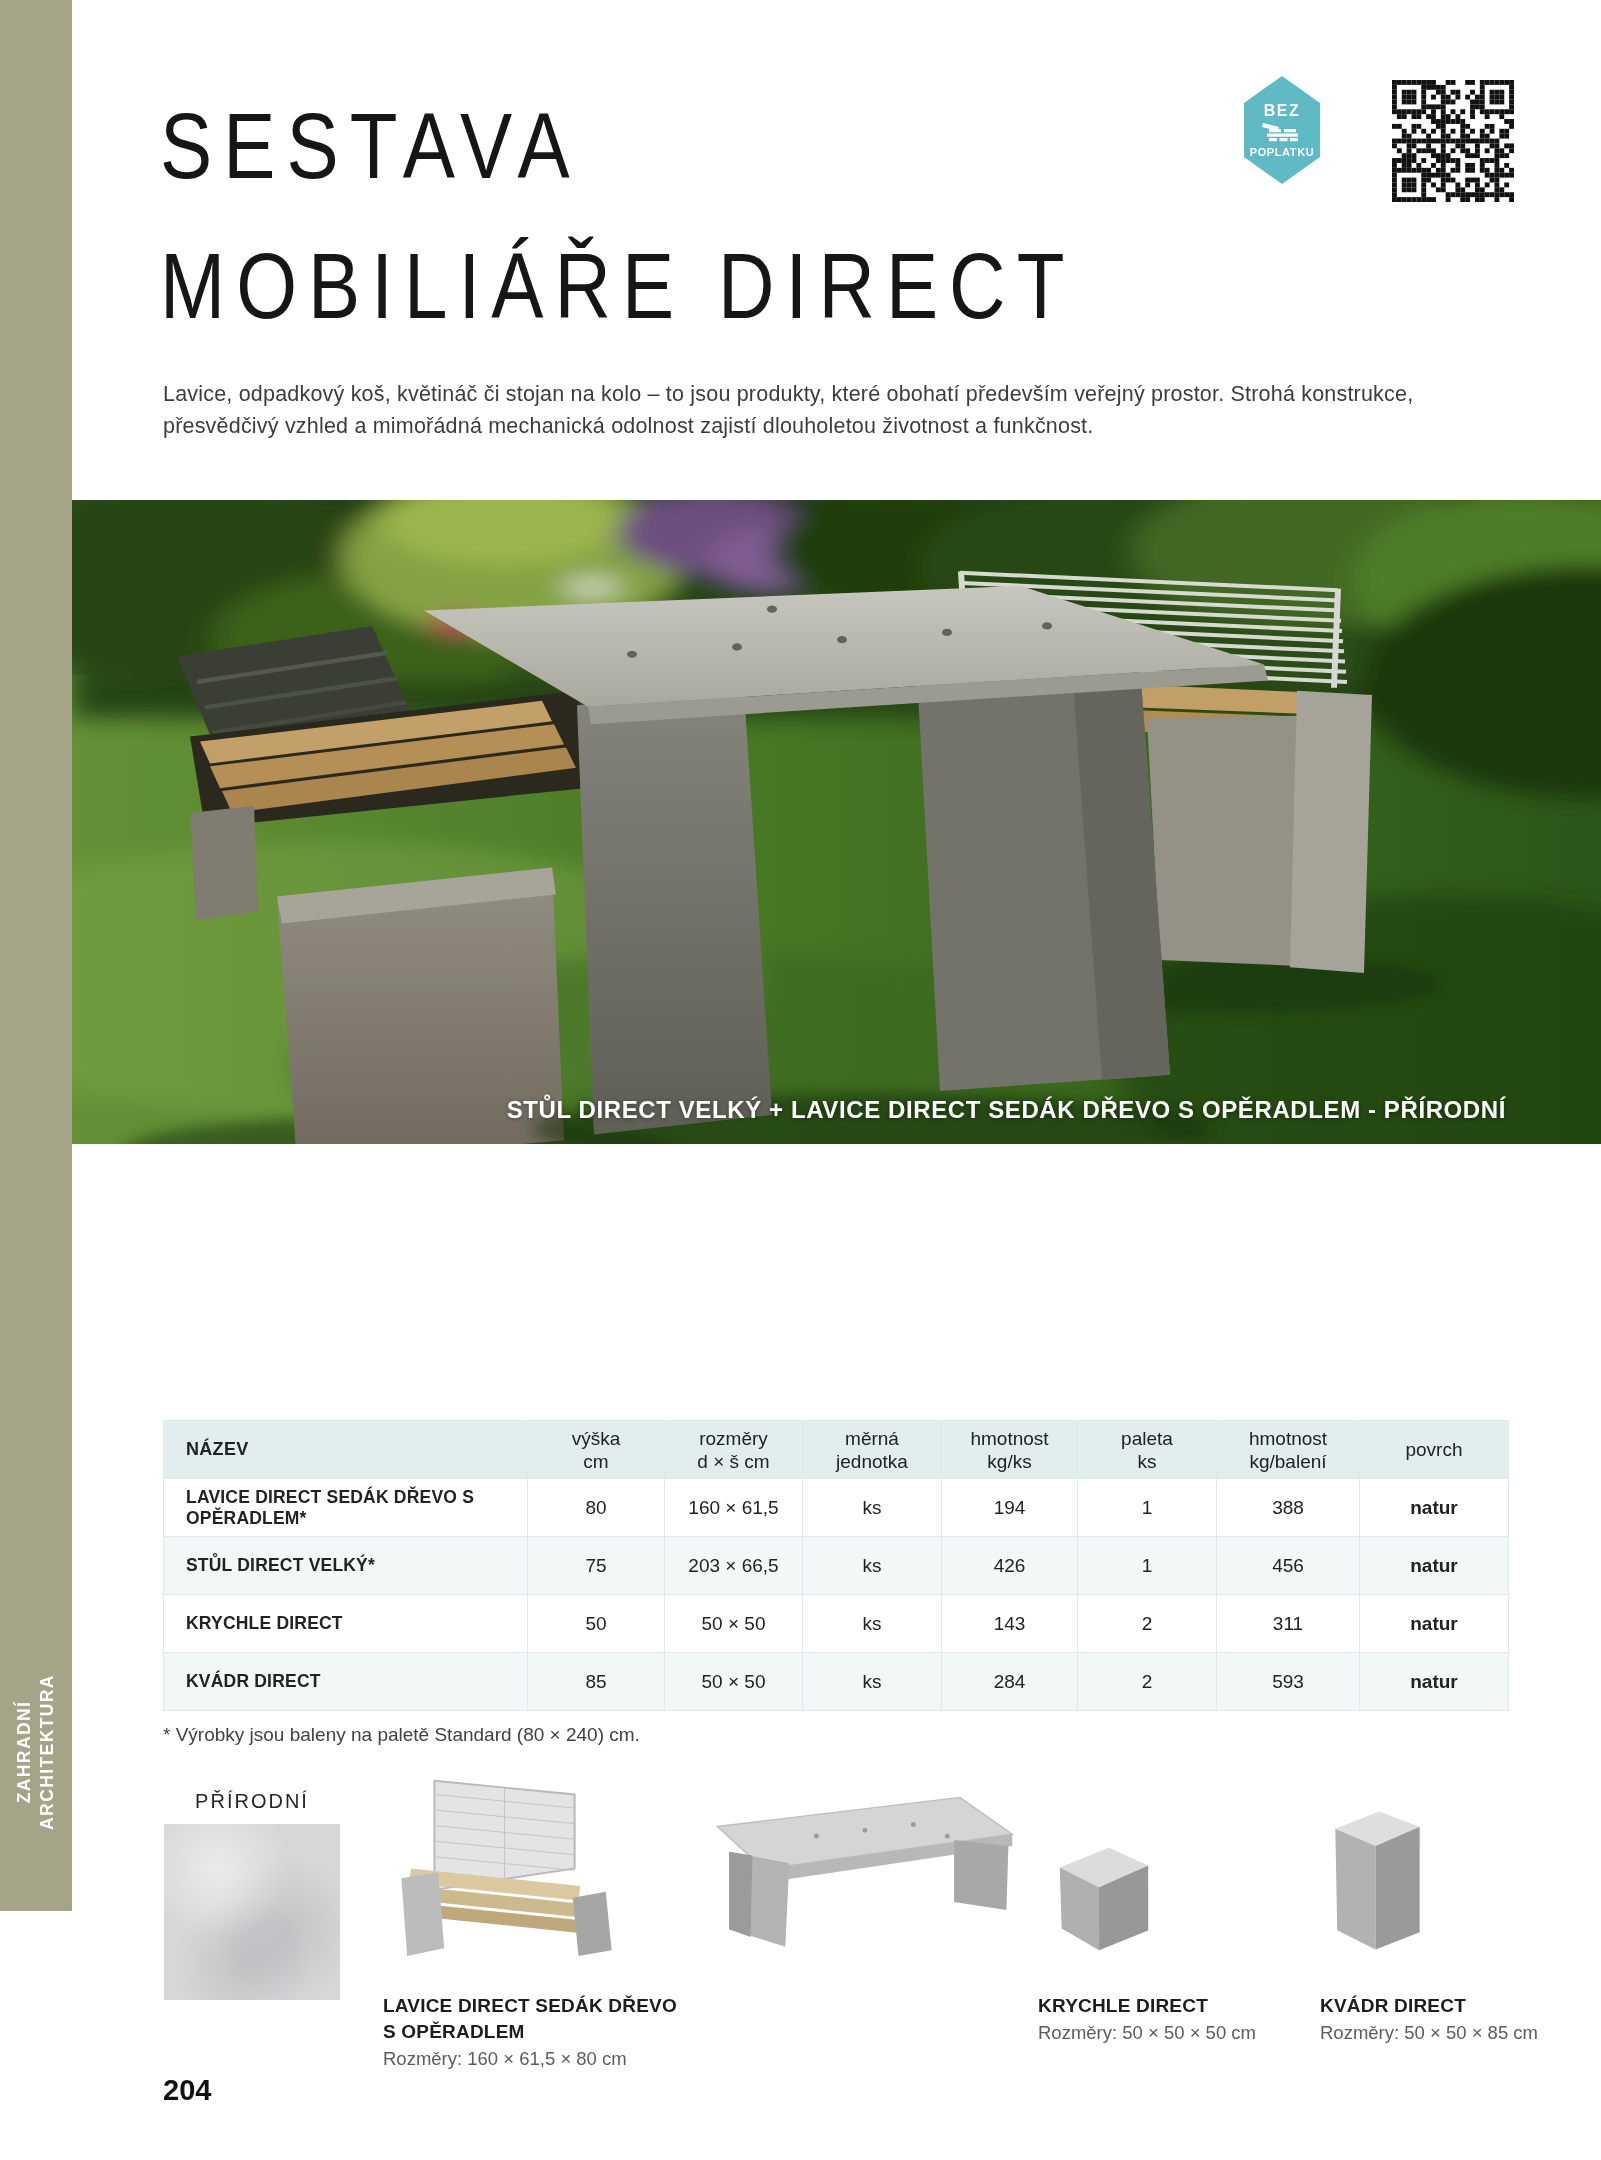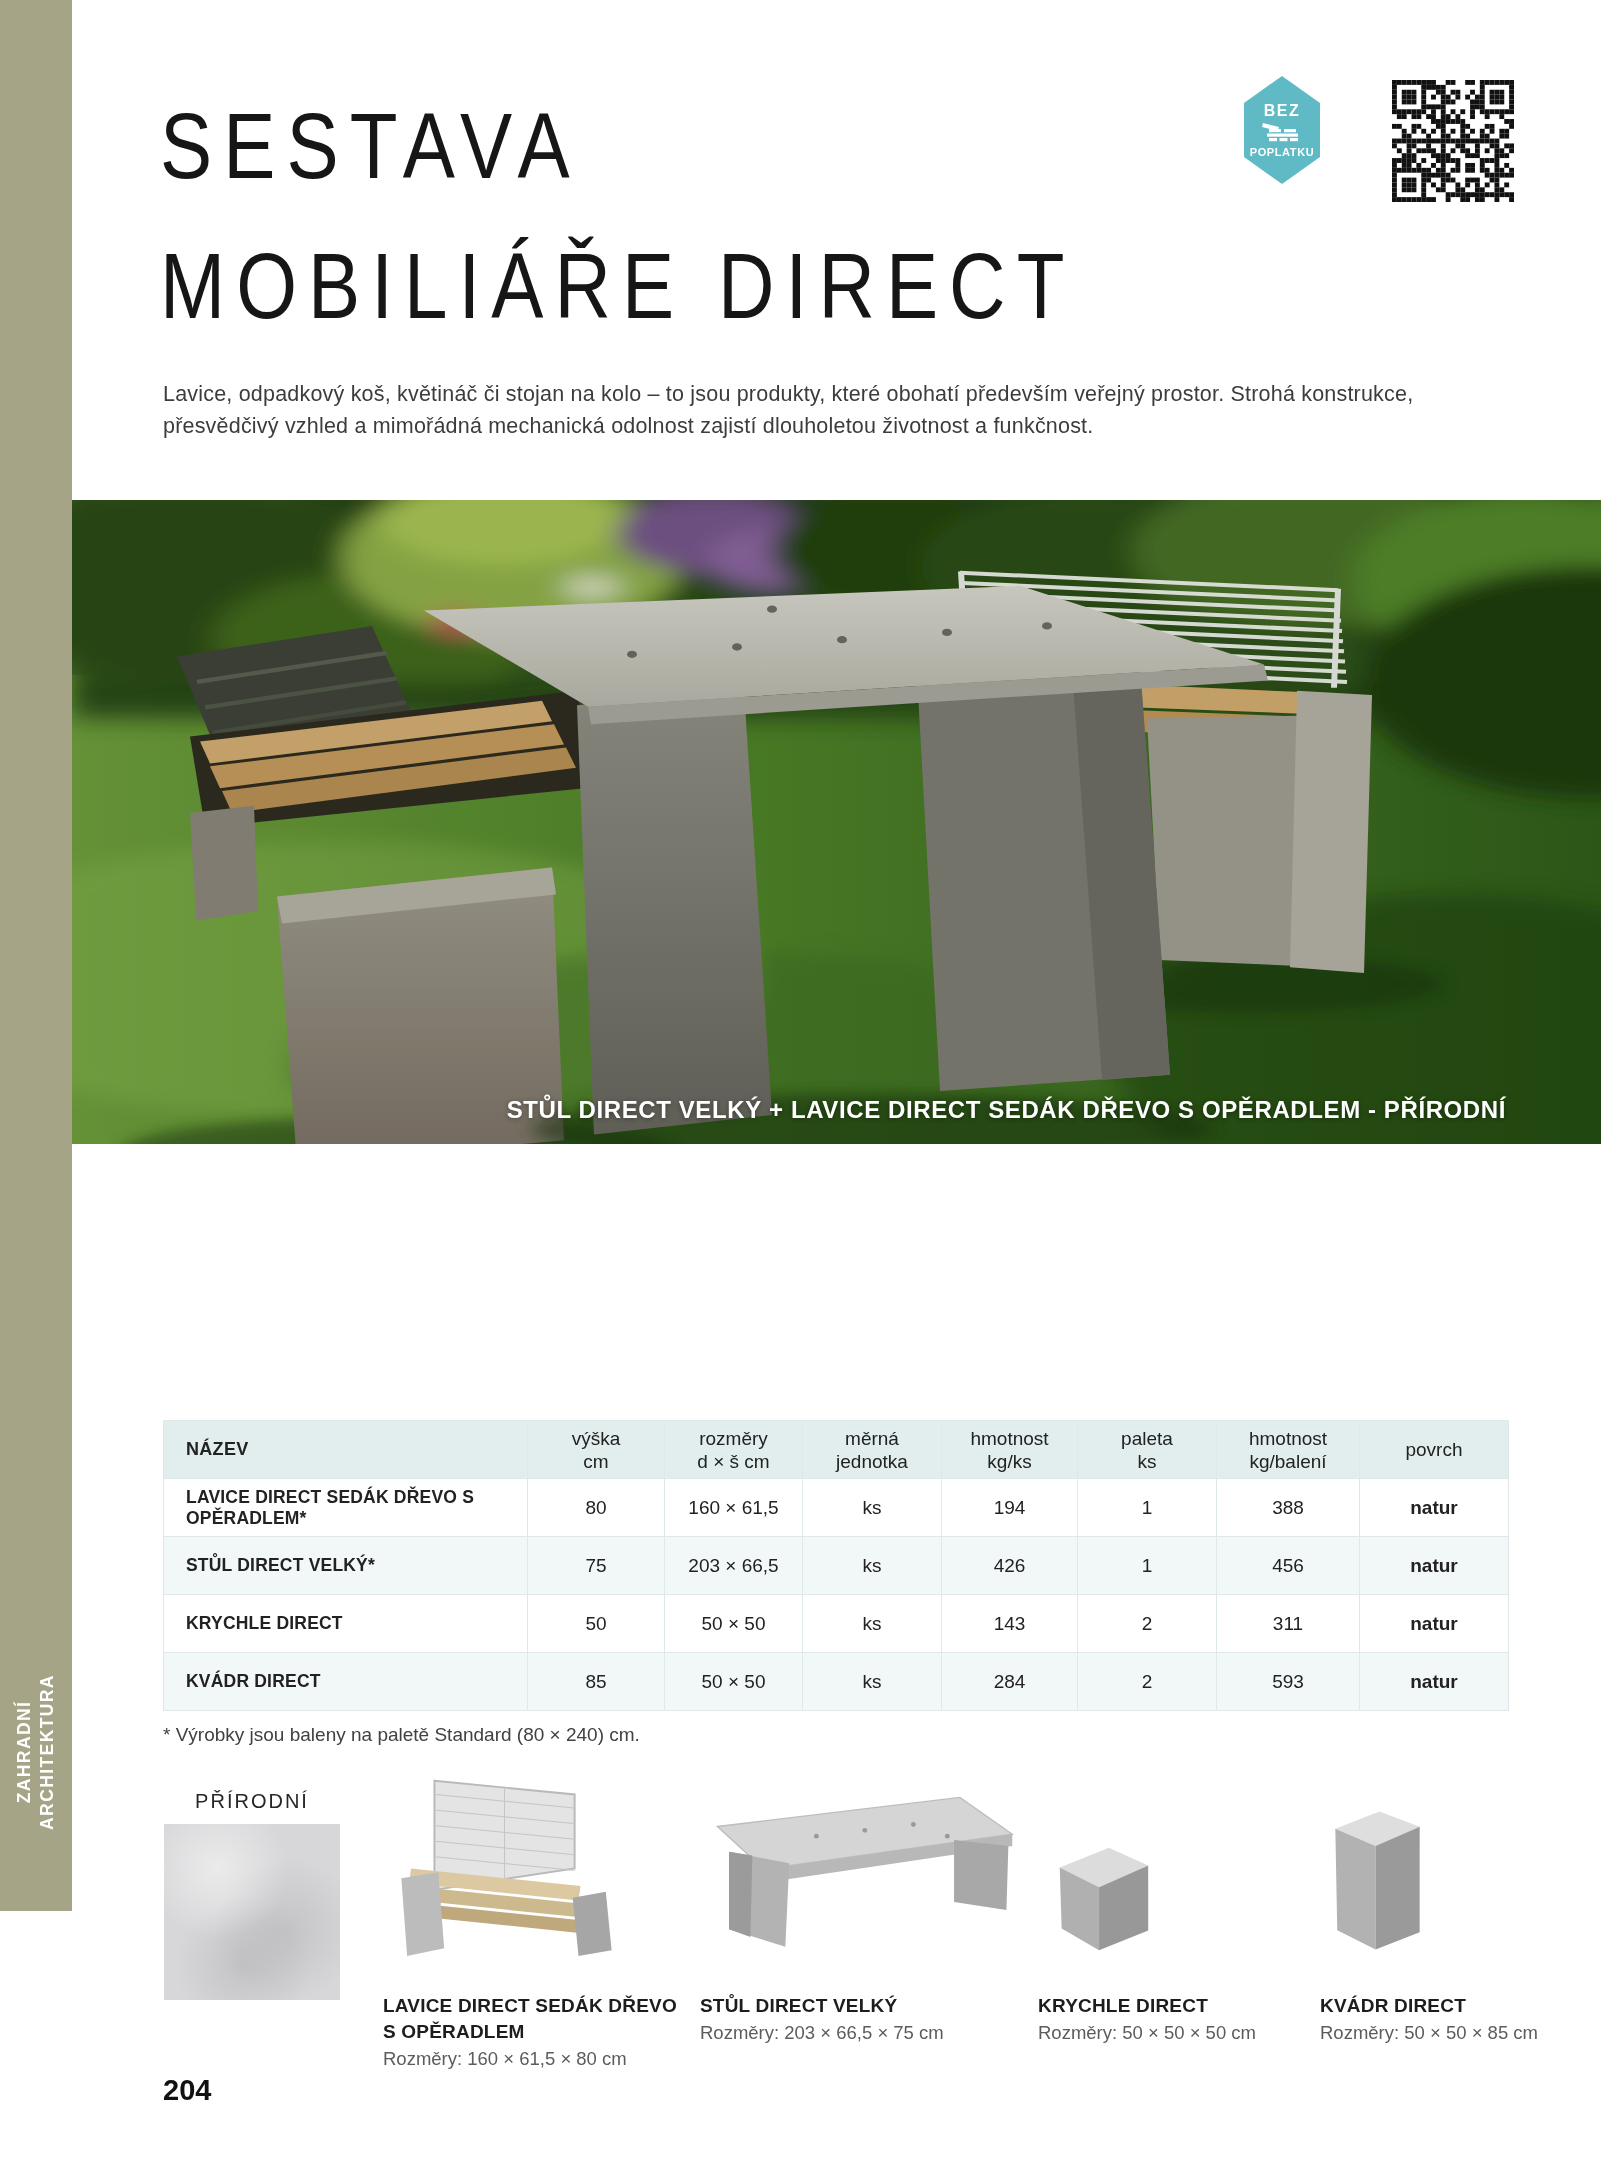--- a/index.html
+++ b/index.html
@@ -735,25 +735,20 @@
       <polygon points="30,62 54,66 52,150 30,142" fill="#9b9b9b"></polygon>
       <polygon points="262,50 318,56 316,122 262,114" fill="#a8a8a8"></polygon>
       <g fill="#9a9a9a">
           <circle cx="120" cy="46" r="2.5"></circle>
           <circle cx="170" cy="40" r="2.5"></circle>
           <circle cx="220" cy="34" r="2.5"></circle>
           <circle cx="255" cy="46" r="2.5"></circle>
         </g>
     </svg>
   </div>
-  <div class="cap">
-    <span class="pname hide-if-empty">STŮL DIRECT VELKÝ</span>
-    
-    <div class="pdims">Rozměry: 203 × 66,5 × 75 cm</div>
-  </div>
 </div>
 
 <div class="product p3">
   <div class="img">
     <svg width="128" height="118" viewBox="0 0 130 120">
       <polygon points="22,28 72,8 112,26 62,48" fill="#dcdcdc"></polygon>
       <polygon points="22,28 62,48 62,112 24,90" fill="#b0b0b0"></polygon>
       <polygon points="62,48 112,26 112,92 62,112" fill="#989898"></polygon>
     </svg>
   </div>

